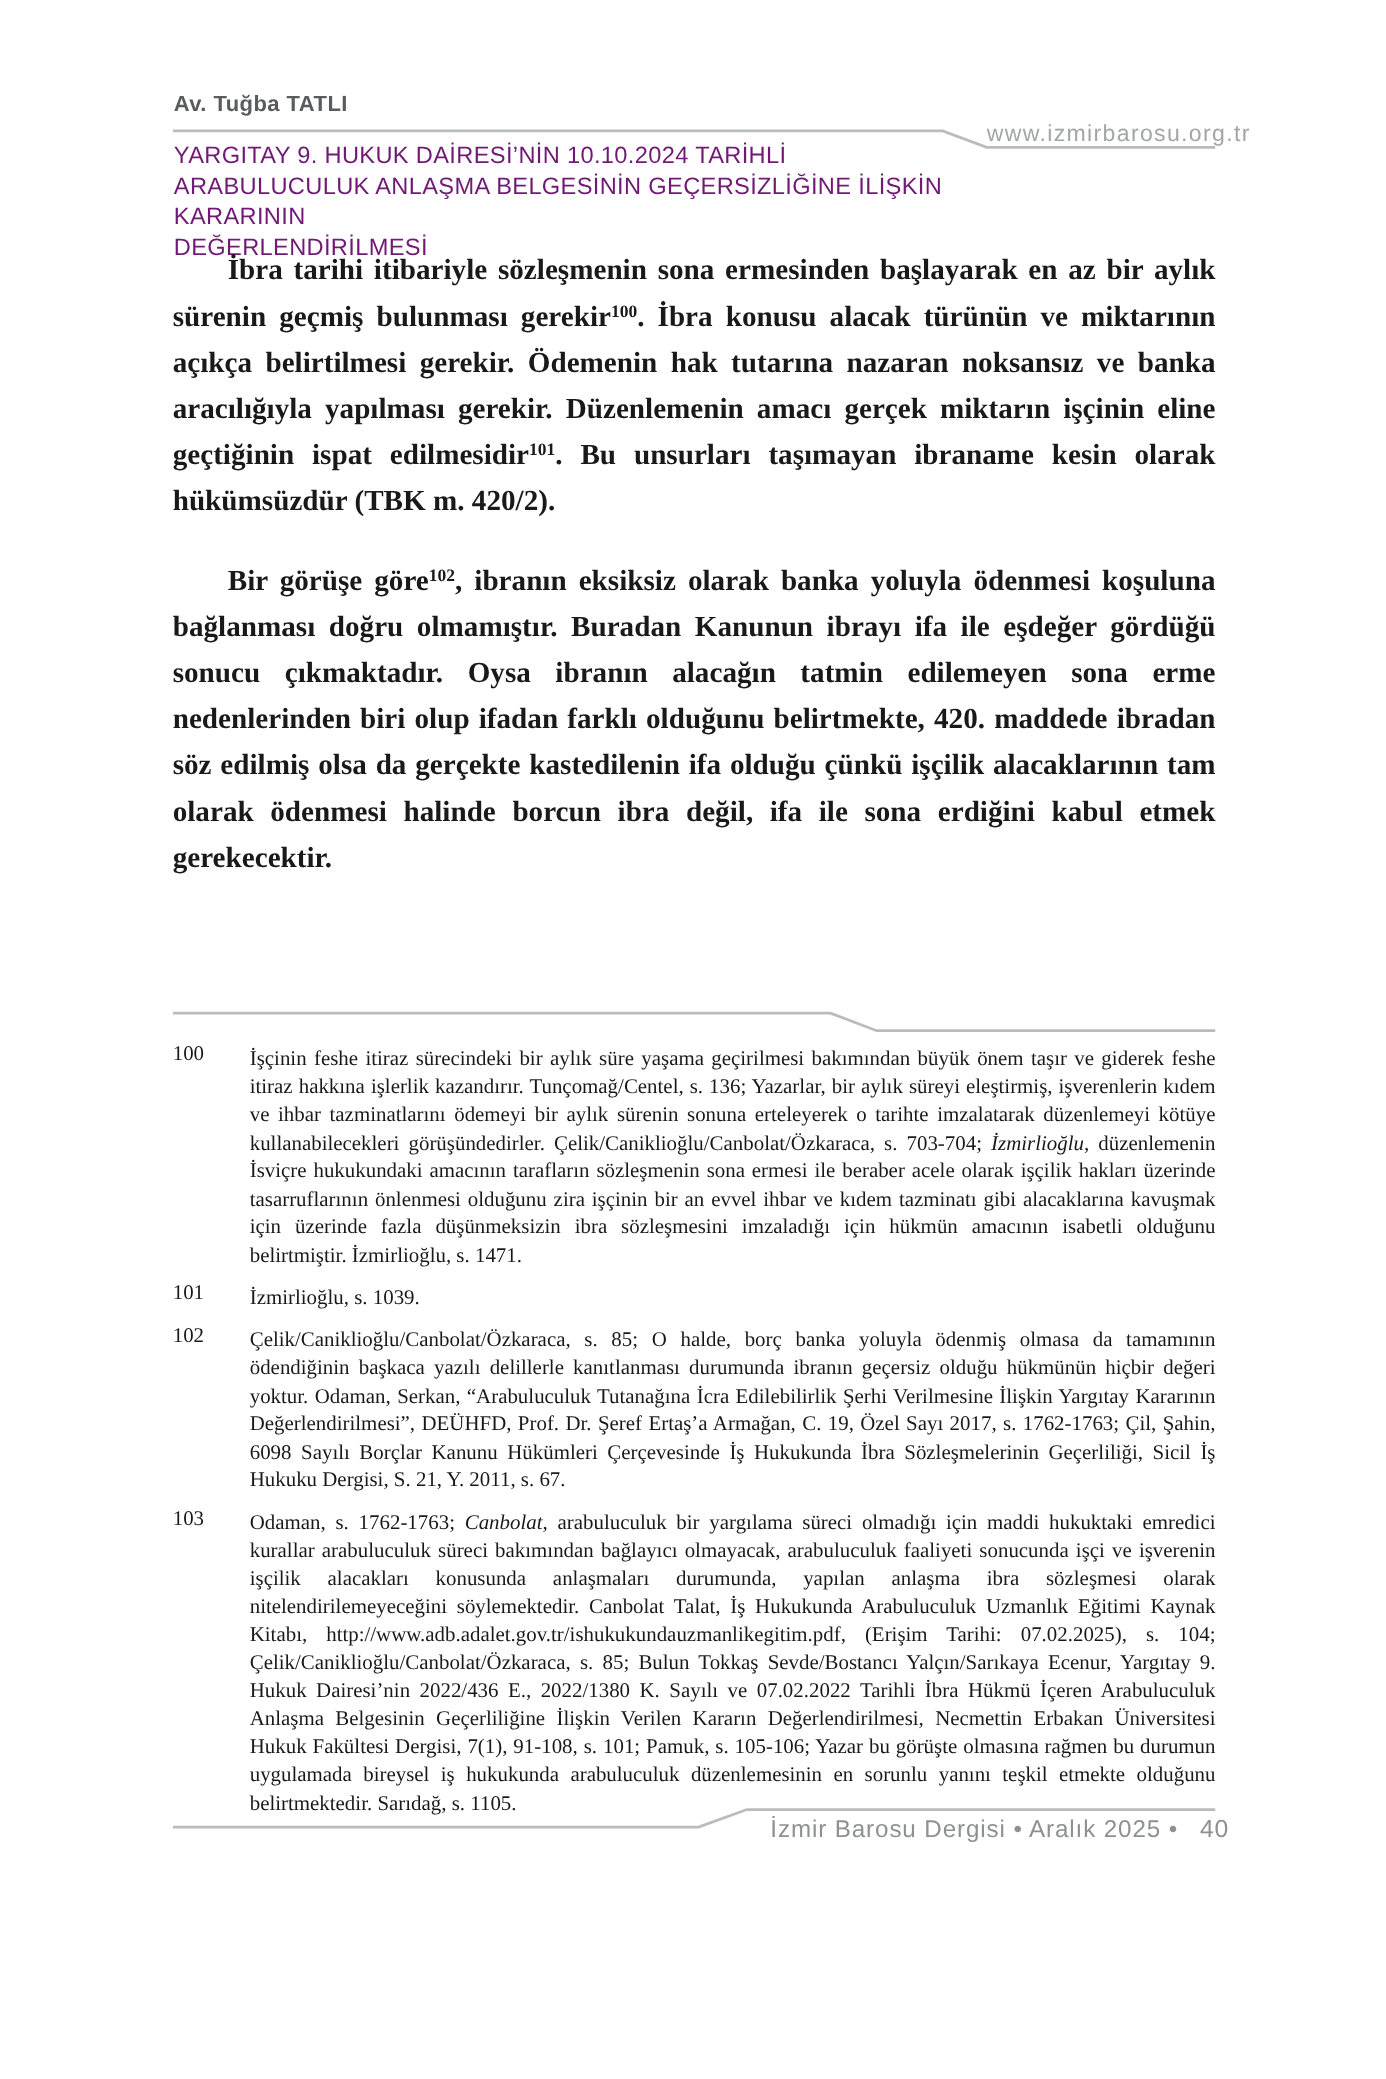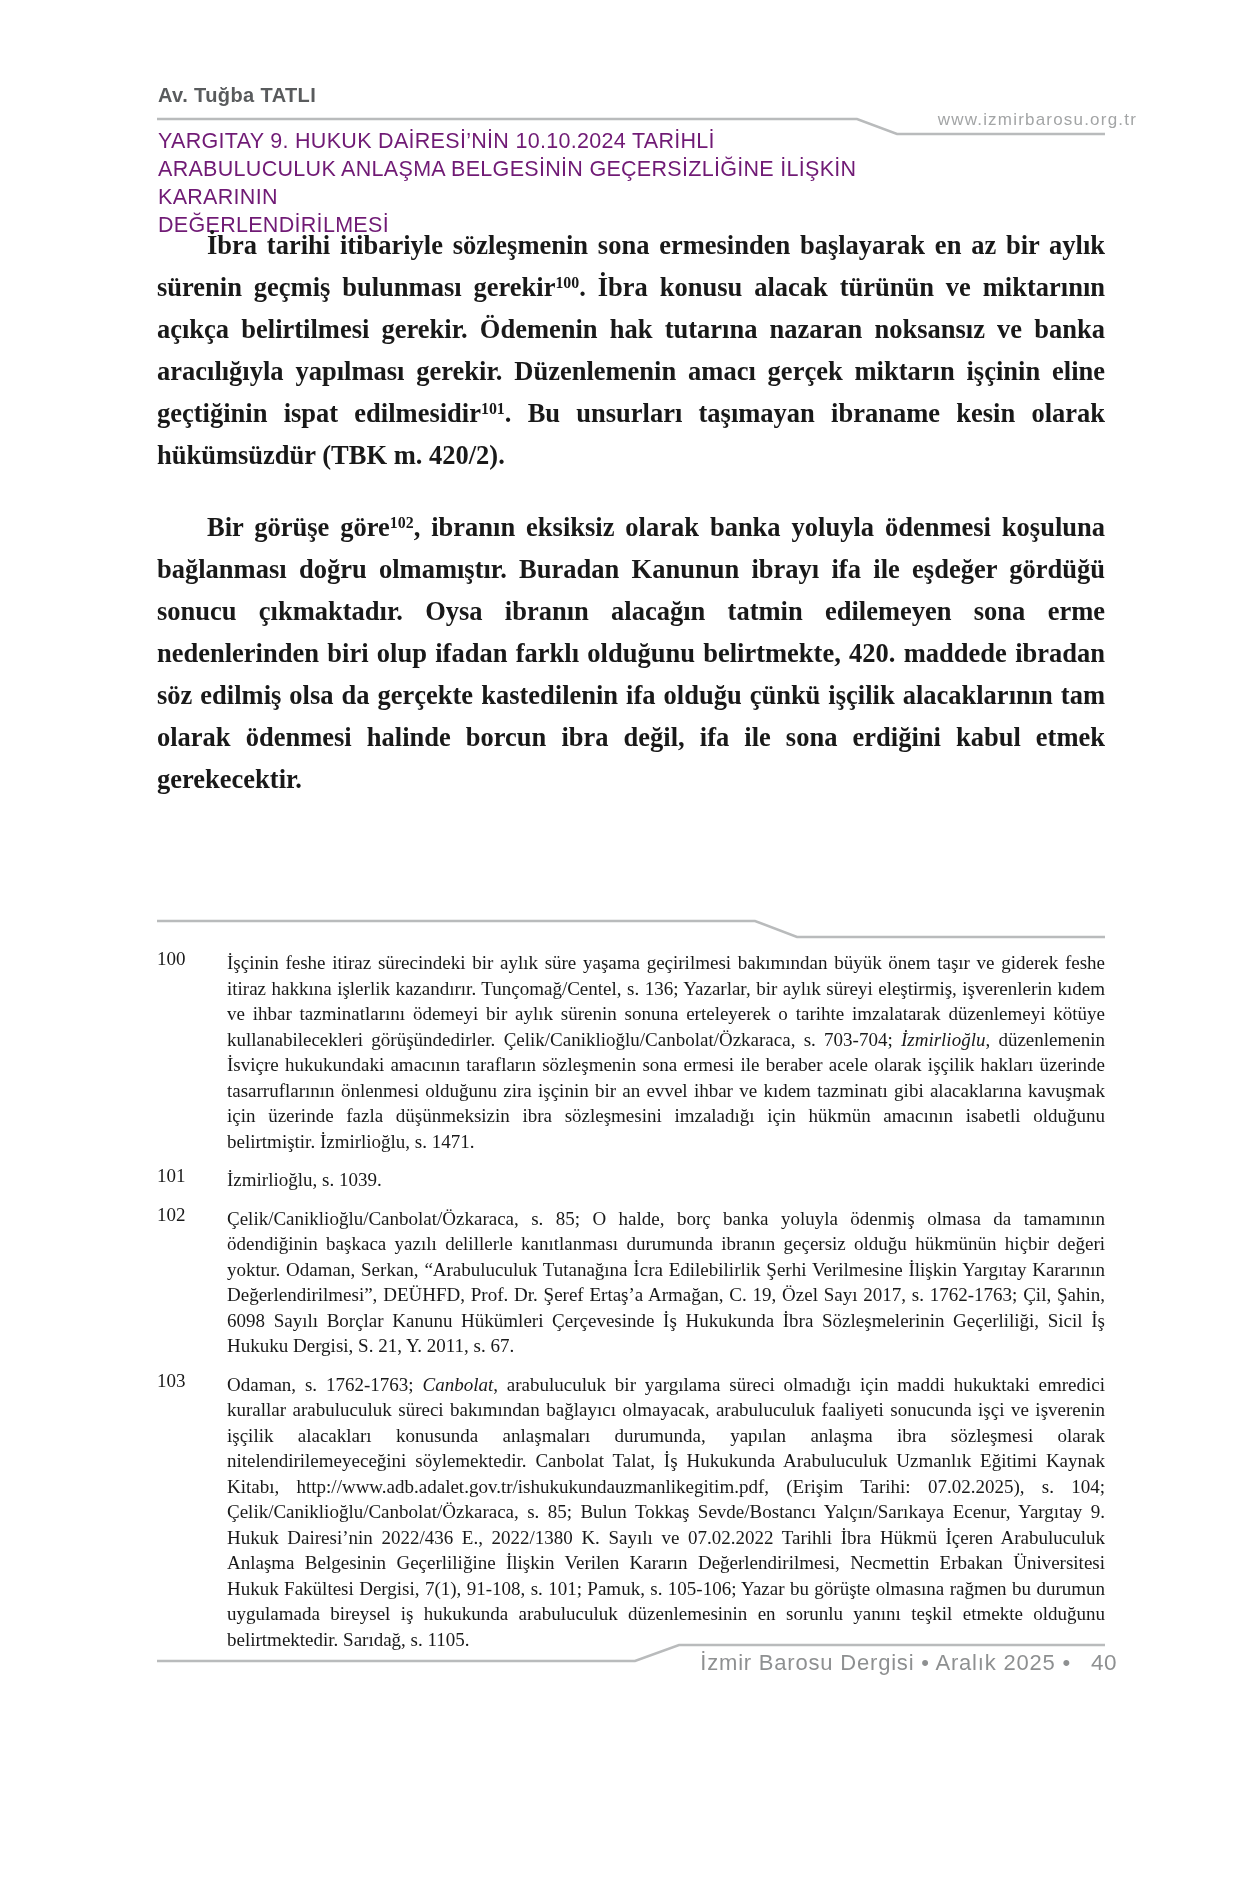--- a/index.html
+++ b/index.html
@@ -20,21 +20,21 @@
     font-weight: 700; font-size: 20px; letter-spacing: 0.4px;
     color: #595b5d;
   }
   .header-rule, .fn-rule, .footer-rule {
     position: absolute; left: 157px; width: 948px; height: 22px;
   }
   .header-rule { top: 116px; }
   .website {
     position: absolute; right: 155px; top: 110px;
     font-family: "Liberation Sans", sans-serif;
-    font-size: 17px; letter-spacing: 1.2px; color: #a3a5a6;
+    font-size: 21px; letter-spacing: 1.2px; color: #a3a5a6;
   }
   .title {
     position: absolute; left: 158px; top: 127px; width: 800px;
     font-family: "Liberation Sans", sans-serif;
     font-size: 21.5px; line-height: 28px; letter-spacing: 0.3px;
     color: #701a75;
   }
   .body-text {
     position: absolute; left: 157px; top: 208px; width: 948px;
     font-size: 26.5px; line-height: 42px; color: #191919;

